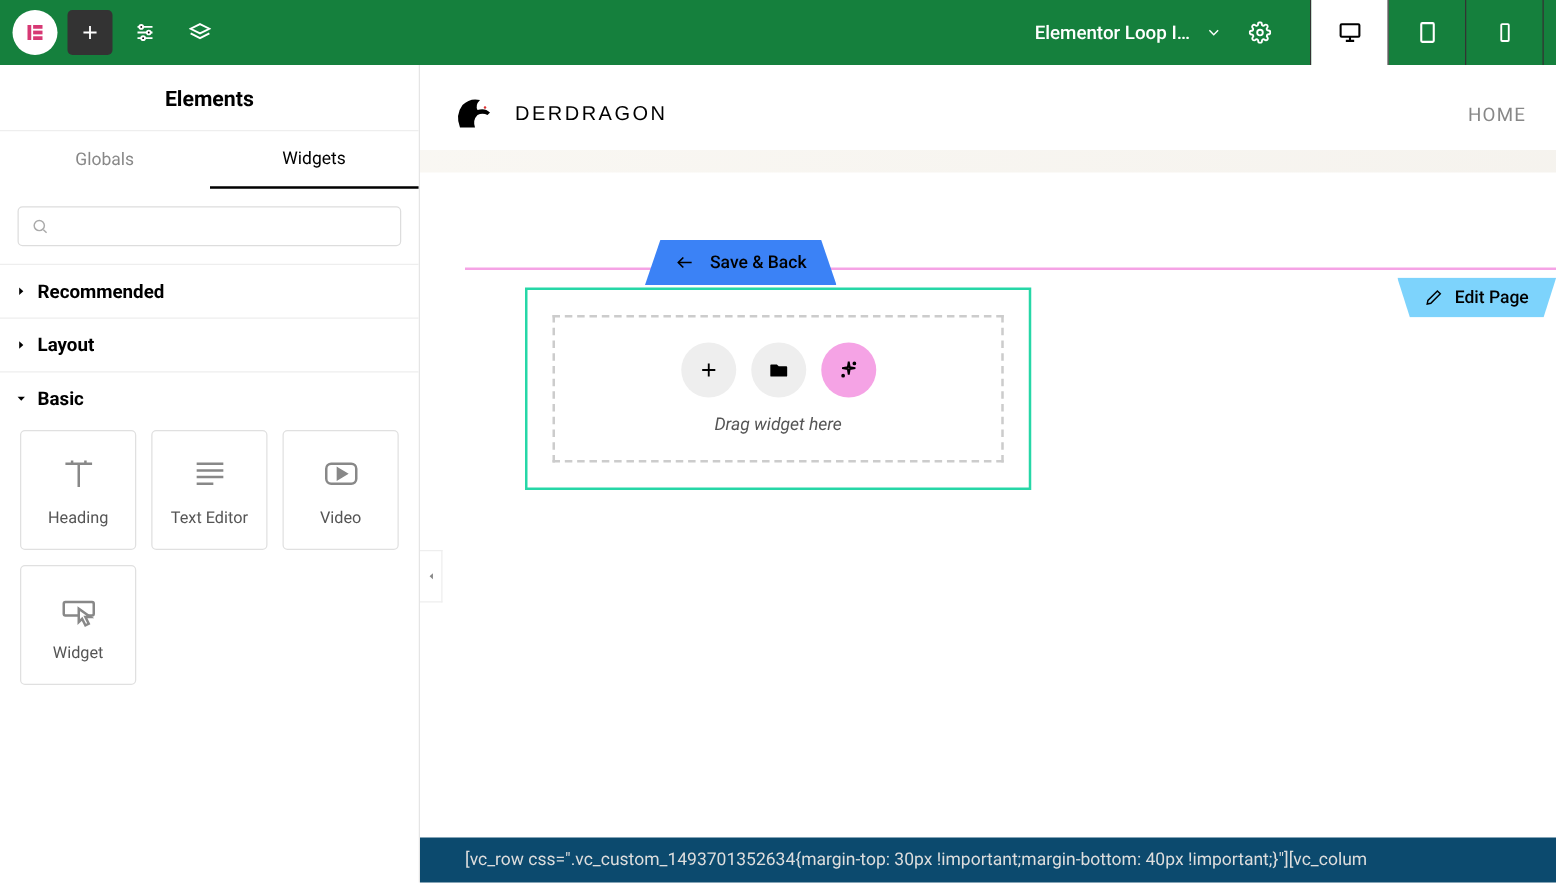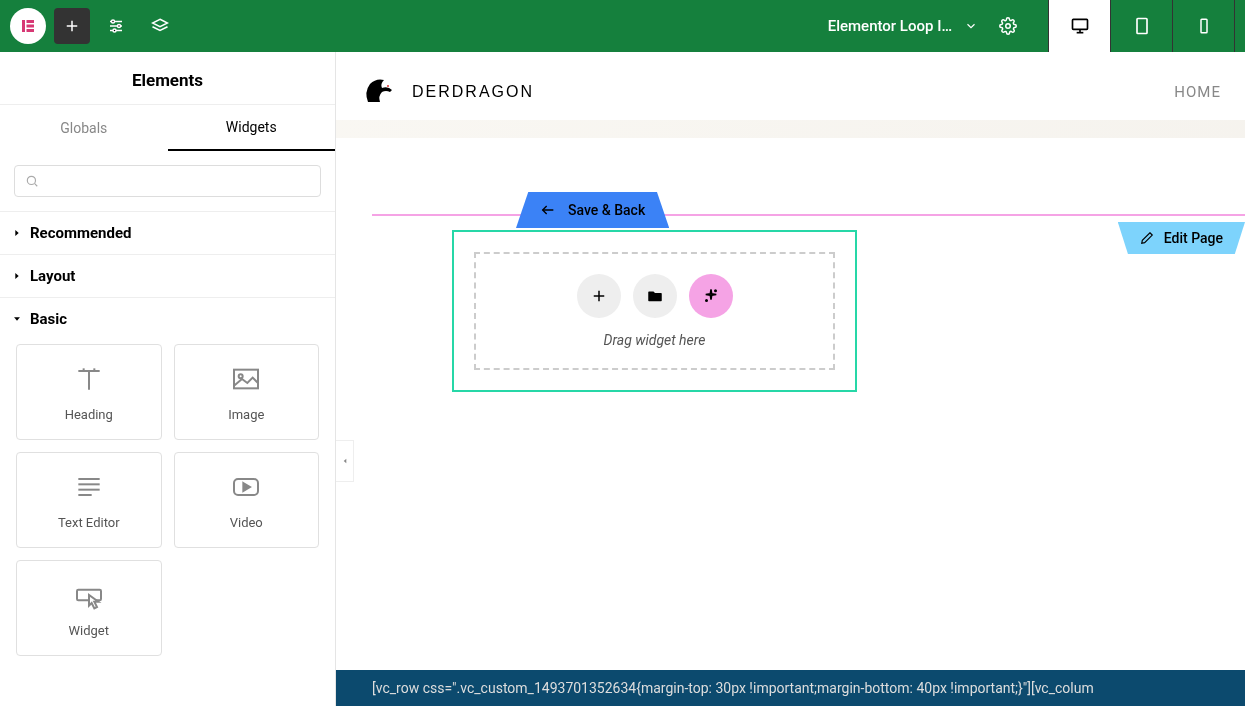--- a/index.html
+++ b/index.html
@@ -21,35 +21,35 @@
 .sidebar { width: 336px; border-right: 1px solid #e5e5e5; display: flex; flex-direction: column; overflow-y: auto; }
 .sb-header { text-align: center; padding: 18px 0 14px; font-weight: 700; font-size: 17px; border-bottom: 1px solid #eee; }
 .tabs { display: flex; height: 46px; }
 .tab { flex: 1; display: flex; align-items: center; justify-content: center; font-size: 14px; cursor: pointer; color: #888; }
 .tab.active { color: #000; border-bottom: 2px solid #000; font-weight: 400; }
 .search-wrap { padding: 14px; }
 .search-box { display: flex; align-items: center; border: 1px solid #ddd; border-radius: 4px; padding: 8px 10px; }
 .search-box input { border: none; outline: none; flex: 1; font-size: 13px; margin-left: 8px; color: #888; font-style: italic; }
 .section { border-top: 1px solid #eee; padding: 12px; }
 .section-head { display: flex; align-items: center; gap: 8px; font-weight: 700; font-size: 15px; cursor: pointer; }
-.widgets-grid { display: grid; grid-template-columns: 1fr 1fr; gap: 12px; margin-top: 16px; padding: 0 16px 16px; }
+.widgets-grid { display: grid; grid-template-columns: 1fr 1fr 1fr; gap: 12px; margin-top: 16px; padding: 0 16px 16px; }
 .widget-card { border: 1px solid #e0e0e0; border-radius: 4px; height: 96px; display: flex; flex-direction: column; align-items: center; justify-content: center; gap: 12px; cursor: grab; }
 .widget-card .wlabel { font-size: 13px; color: #555; }
 
 .canvas { flex: 1; position: relative; background: #fff; }
 .site-header { display: flex; align-items: center; justify-content: space-between; padding: 20px 24px 8px; }
 .nav-link { color: #888; font-size: 15px; letter-spacing: 1px; }
 .banner { height: 18px; background: linear-gradient(90deg, #f3efe6, #ece7dd); opacity: 0.5; }
 
 .editor-area { position: relative; padding: 80px 36px; }
 .pink-line { position: absolute; top: 76px; left: 36px; right: 0; height: 2px; background: #f5a3e5; }
 .save-back { position: absolute; top: 54px; left: 180px; background: #3b82f6; color: #000; padding: 10px 24px; font-size: 14px; display: flex; align-items: center; gap: 12px; cursor: pointer; clip-path: polygon(8% 0, 92% 0, 100% 100%, 0 100%); font-weight: 500; }
 .edit-page { position: absolute; top: 84px; right: 0; background: #7dd3fc; color: #000; padding: 8px 22px; font-size: 14px; display: flex; align-items: center; gap: 10px; cursor: pointer; clip-path: polygon(0 0, 100% 0, 92% 100%, 8% 100%); font-weight: 500; }
 
-.drop { margin-top: 12px; margin-left: 80px; width: 405px; border: 2px solid #26d7a7; padding: 20px; }
+.drop { margin-top: 12px; margin-left: 48px; width: 405px; border: 2px solid #26d7a7; padding: 20px; }
 .drop-inner { border: 2px dashed #ccc; padding: 20px; text-align: center; }
 .circle-btns { display: flex; justify-content: center; gap: 12px; margin-bottom: 14px; }
 .circle { width: 44px; height: 44px; border-radius: 50%; display: flex; align-items: center; justify-content: center; cursor: pointer; }
 .c-gray { background: #eee; }
 .c-pink { background: #f5a3e5; }
 .drop-text { font-style: italic; color: #555; font-size: 14px; }
 
 .footer-code { position: absolute; bottom: 0; left: 336px; right: 0; background: #0c4a6e; color: #ddd; font-size: 14px; padding: 10px 36px; white-space: nowrap; overflow: hidden; }
 
 .collapse-handle { position: absolute; left: 336px; top: 440px; width: 18px; height: 42px; background: #fff; border: 1px solid #eee; border-left: none; display: flex; align-items: center; justify-content: center; cursor: pointer; font-size: 11px; color: #888; }
@@ -165,28 +165,20 @@
     </div>
     <div class="widgets-grid">
       <div class="widget-card">
         <svg width="32" height="32" viewBox="0 0 24 24" stroke="#888" stroke-width="1.5" fill="none">
             <line x1="4" y1="6" x2="20" y2="6"></line>
             <line x1="12" y1="6" x2="12" y2="20"></line>
             <line x1="8" y1="6" x2="8" y2="4"></line>
             <line x1="16" y1="6" x2="16" y2="4"></line>
           </svg>
         <span class="wlabel">Heading</span>
-      </div>
-      <div class="widget-card">
-        <svg width="32" height="32" viewBox="0 0 24 24" stroke="#888" stroke-width="1.5" fill="none">
-            <rect x="3" y="5" width="18" height="14"></rect>
-            <circle cx="8" cy="10" r="1.5"></circle>
-            <polyline points="3,17 9,12 13,15 17,11 21,15"></polyline>
-          </svg>
-        <span class="wlabel">Image</span>
       </div>
       <div class="widget-card">
         <svg width="32" height="32" viewBox="0 0 24 24" stroke="#888" stroke-width="1.5">
             <line x1="4" y1="6" x2="20" y2="6"></line>
             <line x1="4" y1="10" x2="20" y2="10"></line>
             <line x1="4" y1="14" x2="20" y2="14"></line>
             <line x1="4" y1="18" x2="14" y2="18"></line>
           </svg>
         <span class="wlabel">Text Editor</span>
       </div>

